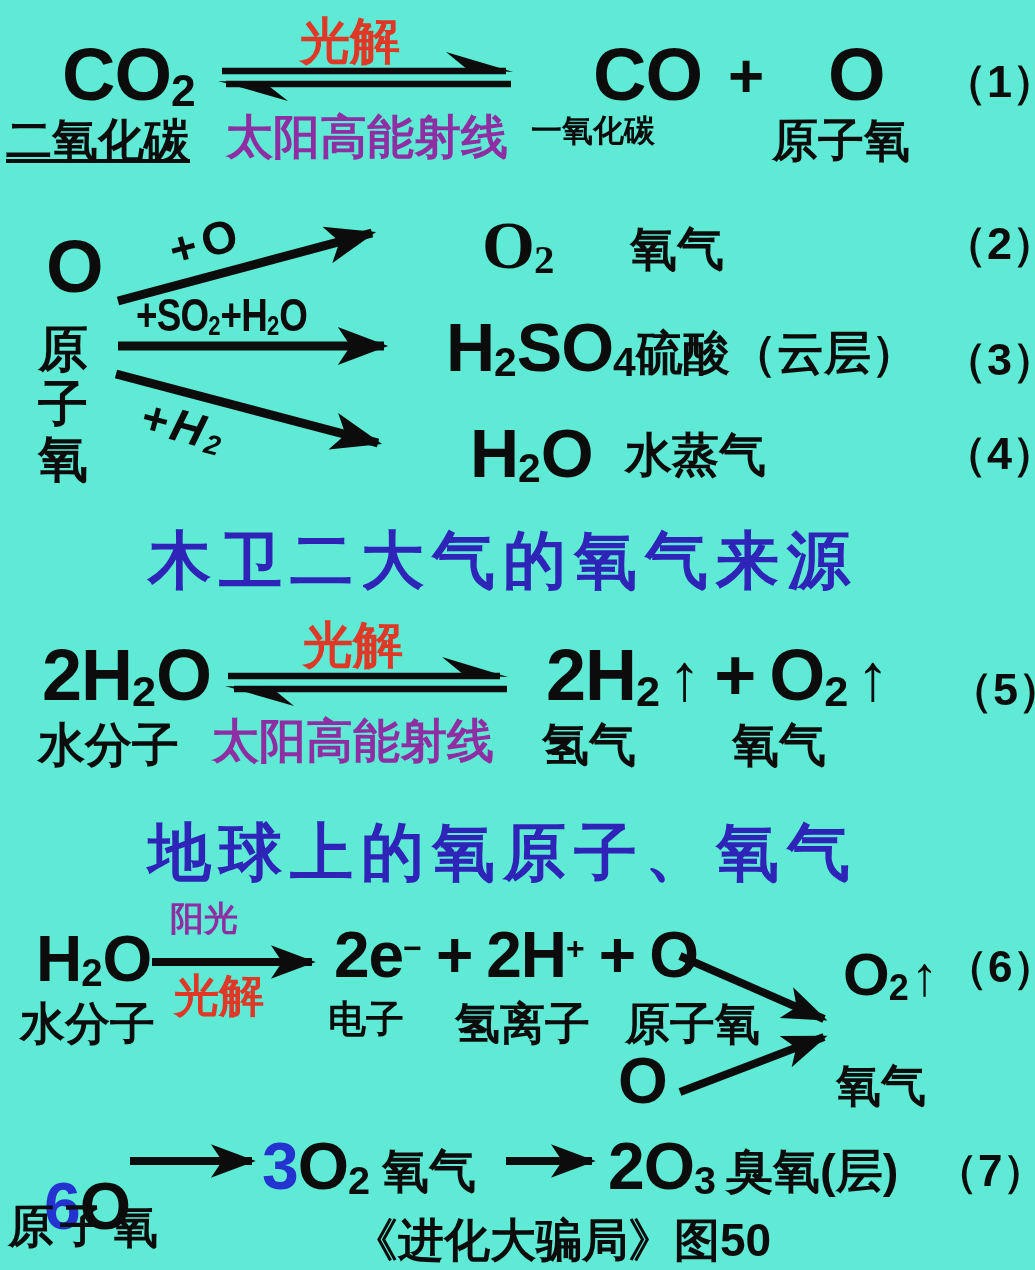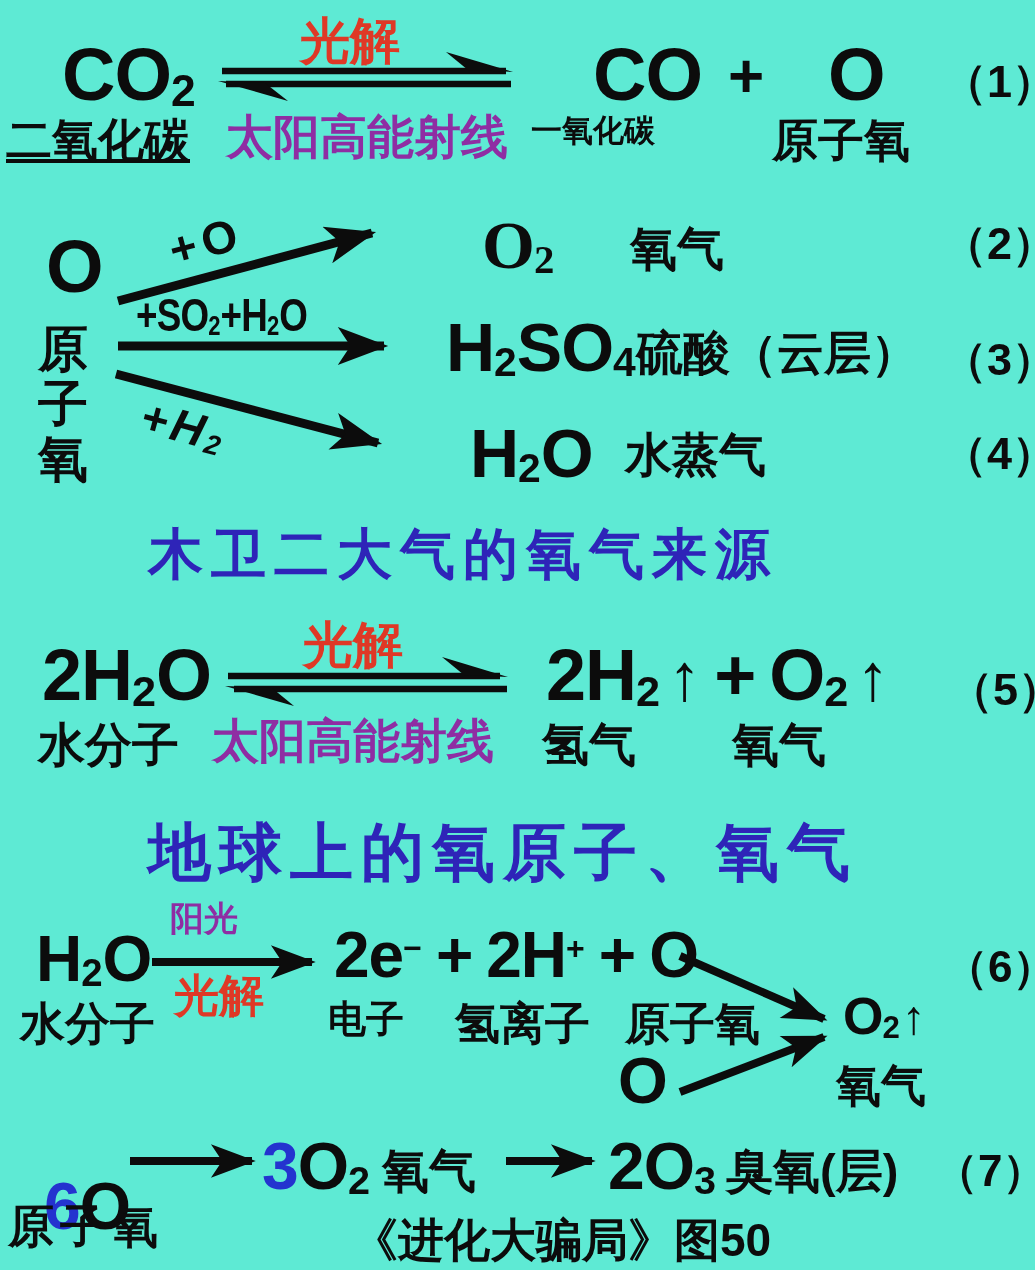--- a/index.html
+++ b/index.html
@@ -91,21 +91,21 @@
   <div class="abs num" style="left:942px;top:214px;font-size:45px;">（2）</div>
 
   <div class="abs f" style="left:446px;top:308px;font-size:68px;"><span>H</span><span class="sub">2</span><span>SO</span><span class="sub">4</span></div>
   <div class="abs l" style="left:636px;top:322px;font-size:47px;">硫酸（云层）</div>
   <div class="abs num" style="left:942px;top:330px;font-size:45px;">（3）</div>
 
   <div class="abs f" style="left:470px;top:414px;font-size:68px;"><span>H</span><span class="sub">2</span><span>O</span></div>
   <div class="abs l" style="left:612px;top:424px;font-size:47px;margin-left:13px;">水蒸气</div>
   <div class="abs num" style="left:942px;top:424px;font-size:45px;">（4）</div>
 
-  <div class="abs title blue" style="left:148px;top:518px;font-size:55px;text-align:right;">木卫二大气的氧气来源</div>
+  <div class="abs title blue" style="left:148px;top:518px;font-size:63px;text-align:right;">木卫二大气的氧气来源</div>
 
   <div class="abs f" style="left:42px;top:634px;font-size:72px;"><span>2H</span><span class="sub">2</span><span>O</span></div>
   <div class="abs l" style="left:38px;top:714px;font-size:47px;">水分子</div>
   <div class="abs l red" style="left:303px;top:612px;font-size:50px;">光解</div>
   <div class="abs l purple" style="left:212px;top:710px;font-size:47px;">太阳高能射线</div>
   <div class="abs f" style="left:546px;top:634px;font-size:72px;"><span>2H</span><span class="sub">2</span><span class="up">↑</span><span class="plus">+</span><span>O</span><span class="sub">2</span><span class="up">↑</span></div>
   <div class="abs num" style="left:948px;top:660px;font-size:45px;">（5）</div>
   <div class="abs l" style="left:542px;top:714px;font-size:47px;">氢气</div>
   <div class="abs l" style="left:732px;top:714px;font-size:47px;">氧气</div>
 
@@ -114,21 +114,21 @@
   <div class="abs f" style="left:36px;top:922px;font-size:64px;"><span>H</span><span class="sub">2</span><span>O</span></div>
   <div class="abs l purple" style="left:170px;top:896px;font-size:34px;">阳光</div>
   <div class="abs l red" style="left:174px;top:966px;font-size:45px;">光解</div>
   <div class="abs l" style="left:20px;top:994px;font-size:45px;">水分子</div>
   <div class="abs f" style="left:334px;top:918px;font-size:64px;"><span>2e</span><span class="sup">−</span><span class="plus">+</span><span>2H</span><span class="sup">+</span><span class="plus">+</span><span>O</span></div>
   <div class="abs l" style="left:328px;top:994px;font-size:38px;">电子</div>
   <div class="abs l" style="left:455px;top:994px;font-size:45px;">氢离子</div>
   <div class="abs l" style="left:625px;top:994px;font-size:45px;">原子氧</div>
   <div class="abs num" style="left:944px;top:938px;font-size:44px;">（6）</div>
   <div class="abs f" style="left:618px;top:1044px;font-size:64px;">O</div>
-  <div class="abs f" style="left:843px;top:986px;font-size:52px;"><span>O</span><span class="sub">2</span><span class="up" style="margin-left:2px;">↑</span></div>
+  <div class="abs f" style="left:843px;top:940px;font-size:60px;"><span>O</span><span class="sub">2</span><span class="up" style="margin-left:2px;">↑</span></div>
   <div class="abs l" style="left:836px;top:1056px;font-size:45px;">氧气</div>
 
   <div class="abs f" style="left:44px;top:1128px;font-size:66px;margin-top:40px;"><span class="cblue">6</span><span>O</span></div>
   <div class="abs l" style="left:8px;top:1196px;font-size:46px;letter-spacing:6px;">原子氧</div>
   <div class="abs f" style="left:262px;top:1128px;font-size:66px;"><span class="cblue">3</span><span>O</span><span class="sub">2</span></div>
   <div class="abs l" style="left:382px;top:1140px;font-size:47px;">氧气</div>
   <div class="abs f" style="left:608px;top:1128px;font-size:66px;"><span>2O</span><span class="sub">3</span></div>
   <div class="abs l" style="left:726px;top:1140px;font-size:47px;">臭氧(层)</div>
   <div class="abs num" style="left:934px;top:1142px;font-size:44px;">（7）</div>
 

